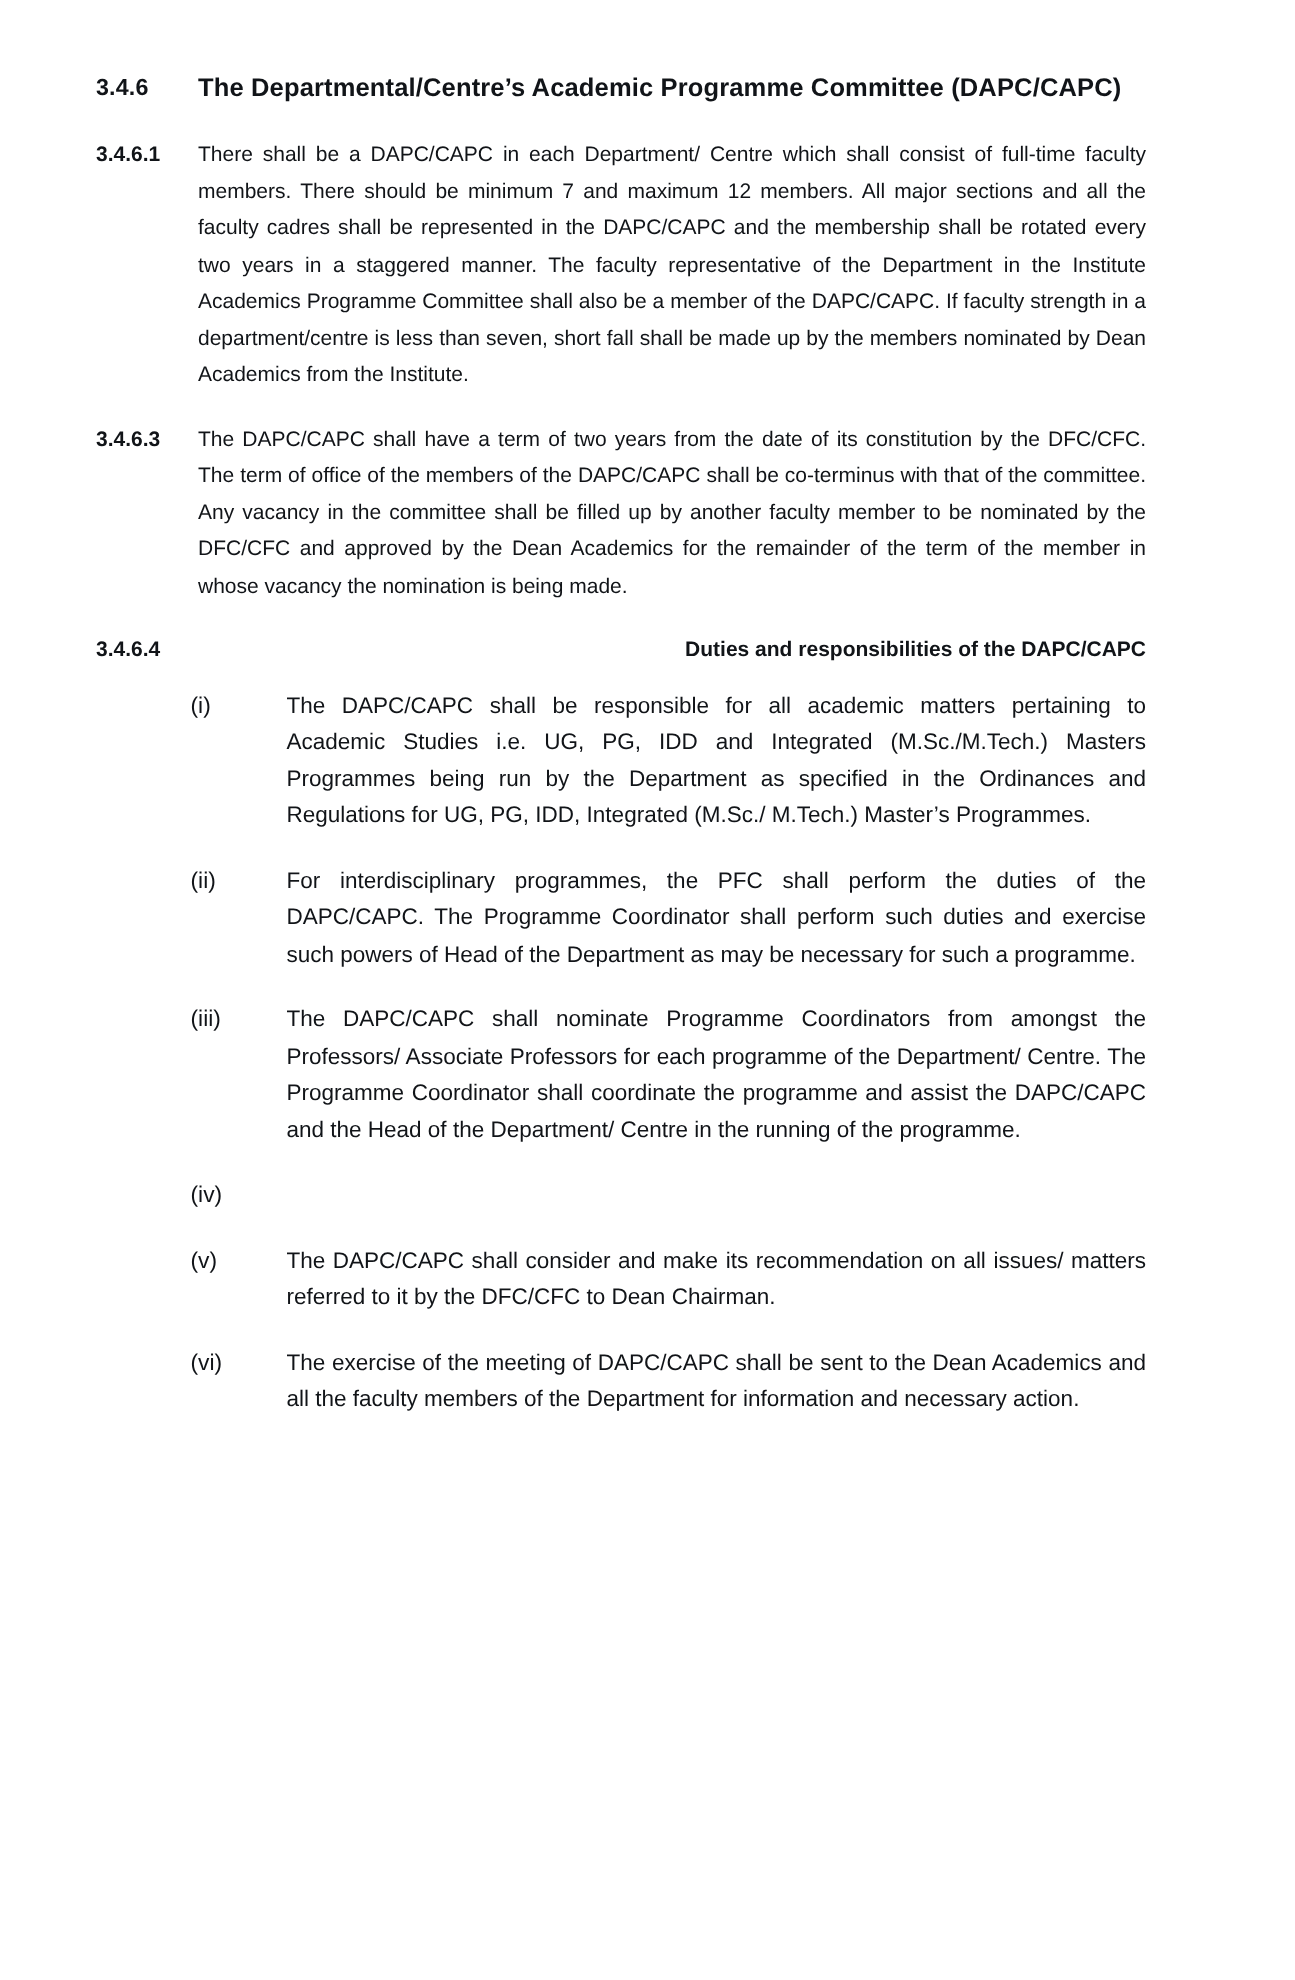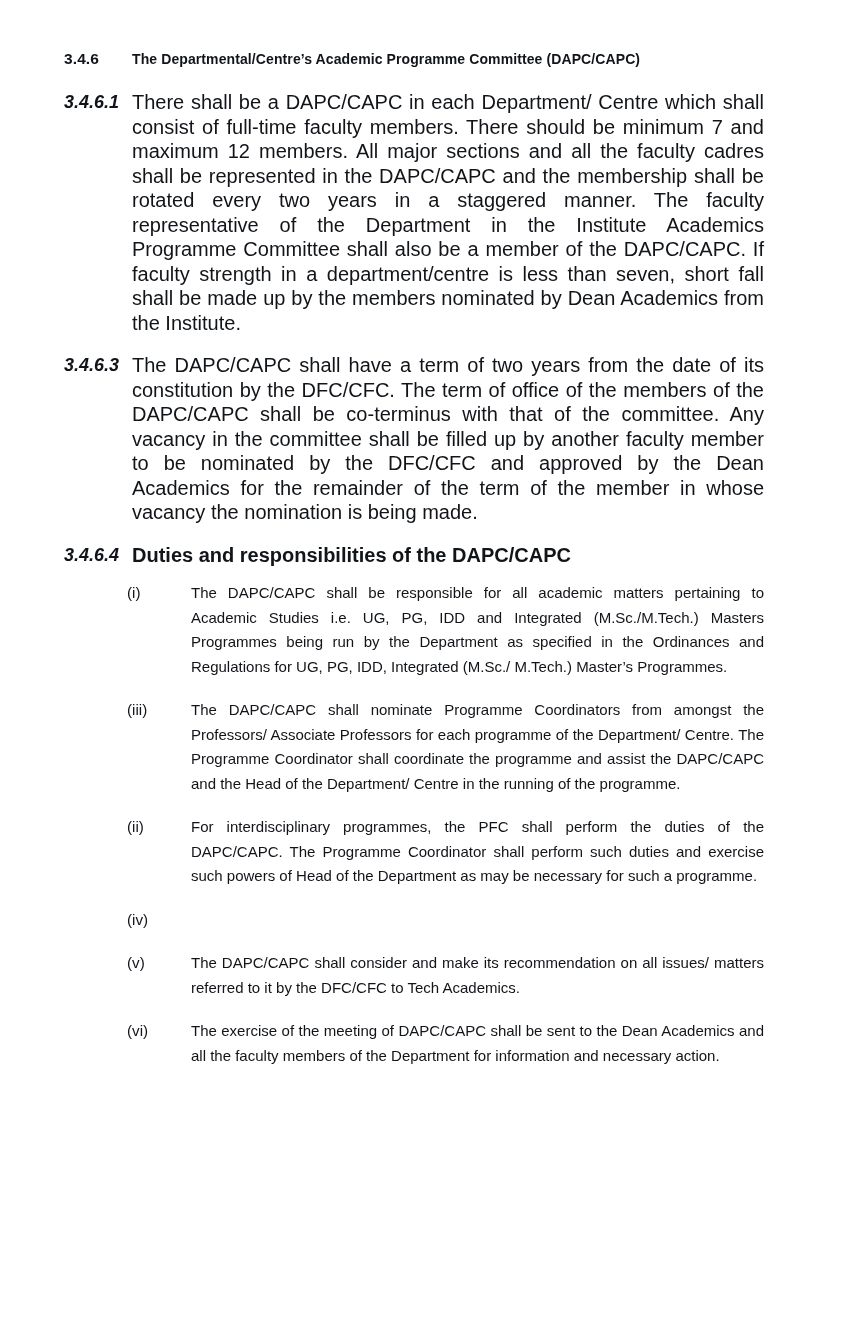--- a/index.html
+++ b/index.html
@@ -35,50 +35,49 @@
   .heading-num {
     flex: 0 0 68px;
     font-weight: bold;
     font-size: 15.5px;
     line-height: 22px;
     letter-spacing: 0.1px;
   }
   .heading-text {
     flex: 1 1 auto;
     font-weight: bold;
-    font-size: 14px;
+    font-size: 17px;
     line-height: 22px;
     text-align: justify;
     text-justify: inter-word;
     letter-spacing: 0.1px;
   }
 
   
   .clause {
     display: flex;
     align-items: flex-start;
     margin-bottom: 18px;
   }
   .clause-num {
     flex: 0 0 68px;
     font-weight: bold;
-    font-size: 18px;
+    font-size: 14px;
     line-height: 24.5px;
-    font-style: italic;
   }
   .clause-body {
     flex: 1 1 auto;
-    font-size: 20px;
+    font-size: 14px;
     line-height: 24.5px;
     text-align: justify;
     text-justify: inter-word;
   }
   .clause-body.bold {
     font-weight: bold;
-    text-align: left;
+    text-align: right;
   }
   .clause.tight {
     margin-bottom: 14px;
   }
 
   
   .roman-list {
     margin: 0;
     padding: 0;
   }
@@ -129,36 +128,36 @@
     </div>
 
     <div class="roman-list">
 
       <div class="roman-item">
         <div class="roman-label">(i)</div>
         <div class="roman-text">The DAPC/CAPC shall be responsible for all academic matters pertaining to Academic Studies i.e. UG, PG, IDD and Integrated (M.Sc./M.Tech.) Masters Programmes being run by the Department as specified in the Ordinances and Regulations for UG, PG, IDD, Integrated  (M.Sc./ M.Tech.) Master’s Programmes.</div>
       </div>
 
       <div class="roman-item">
-        <div class="roman-label">(iii)</div>
-        <div class="roman-text">The DAPC/CAPC shall nominate Programme Coordinators from amongst the Professors/ Associate Professors for each programme of the Department/ Centre. The Programme Coordinator shall coordinate the programme and assist the DAPC/CAPC and the Head of the Department/ Centre in the running of the programme.</div>
+        <div class="roman-label">(ii)</div>
+        <div class="roman-text">For interdisciplinary programmes, the PFC shall perform the duties of the DAPC/CAPC. The Programme Coordinator shall perform such duties and exercise such powers of Head of the Department as may be necessary for such a programme.</div>
       </div>
 
       <div class="roman-item">
-        <div class="roman-label">(ii)</div>
-        <div class="roman-text">For interdisciplinary programmes, the PFC shall perform the duties of the DAPC/CAPC. The Programme Coordinator shall perform such duties and exercise such powers of Head of the Department as may be necessary for such a programme.</div>
+        <div class="roman-label">(iii)</div>
+        <div class="roman-text">The DAPC/CAPC shall nominate Programme Coordinators from amongst the Professors/ Associate Professors for each programme of the Department/ Centre. The Programme Coordinator shall coordinate the programme and assist the DAPC/CAPC and the Head of the Department/ Centre in the running of the programme.</div>
       </div>
 
       <div class="roman-item">
         <div class="roman-label">(iv)</div>
       </div>
 
       <div class="roman-item">
         <div class="roman-label">(v)</div>
-        <div class="roman-text">The DAPC/CAPC shall consider and make its recommendation on all issues/ matters referred to it by the DFC/CFC to Tech Academics.</div>
+        <div class="roman-text">The DAPC/CAPC shall consider and make its recommendation on all issues/ matters referred to it by the DFC/CFC to Dean Chairman.</div>
       </div>
 
       <div class="roman-item">
         <div class="roman-label">(vi)</div>
         <div class="roman-text">The exercise of the meeting of DAPC/CAPC shall be sent to the Dean Academics and all the faculty members of the Department for information and necessary action.</div>
       </div>
 
     </div>
 
   </div>

